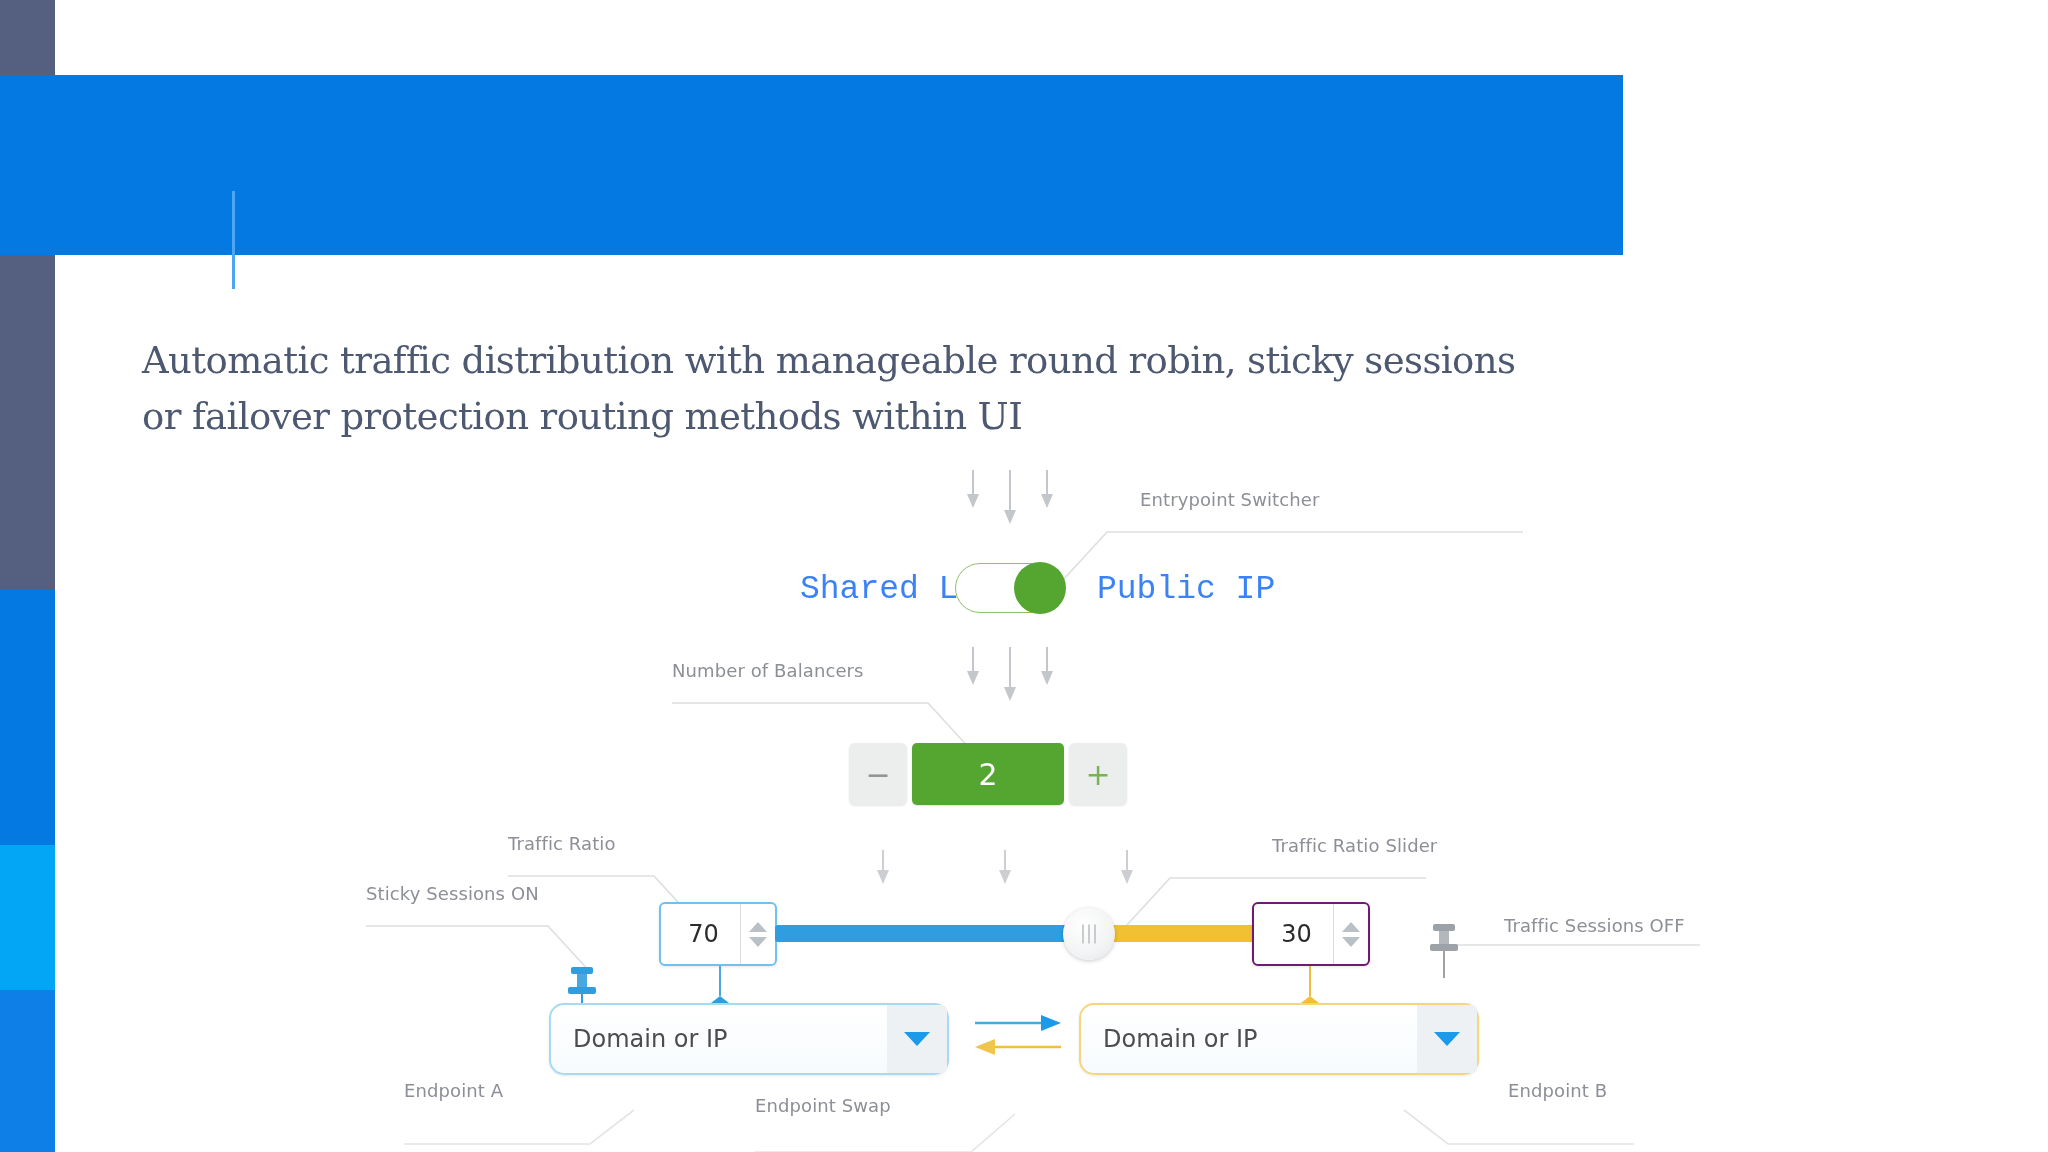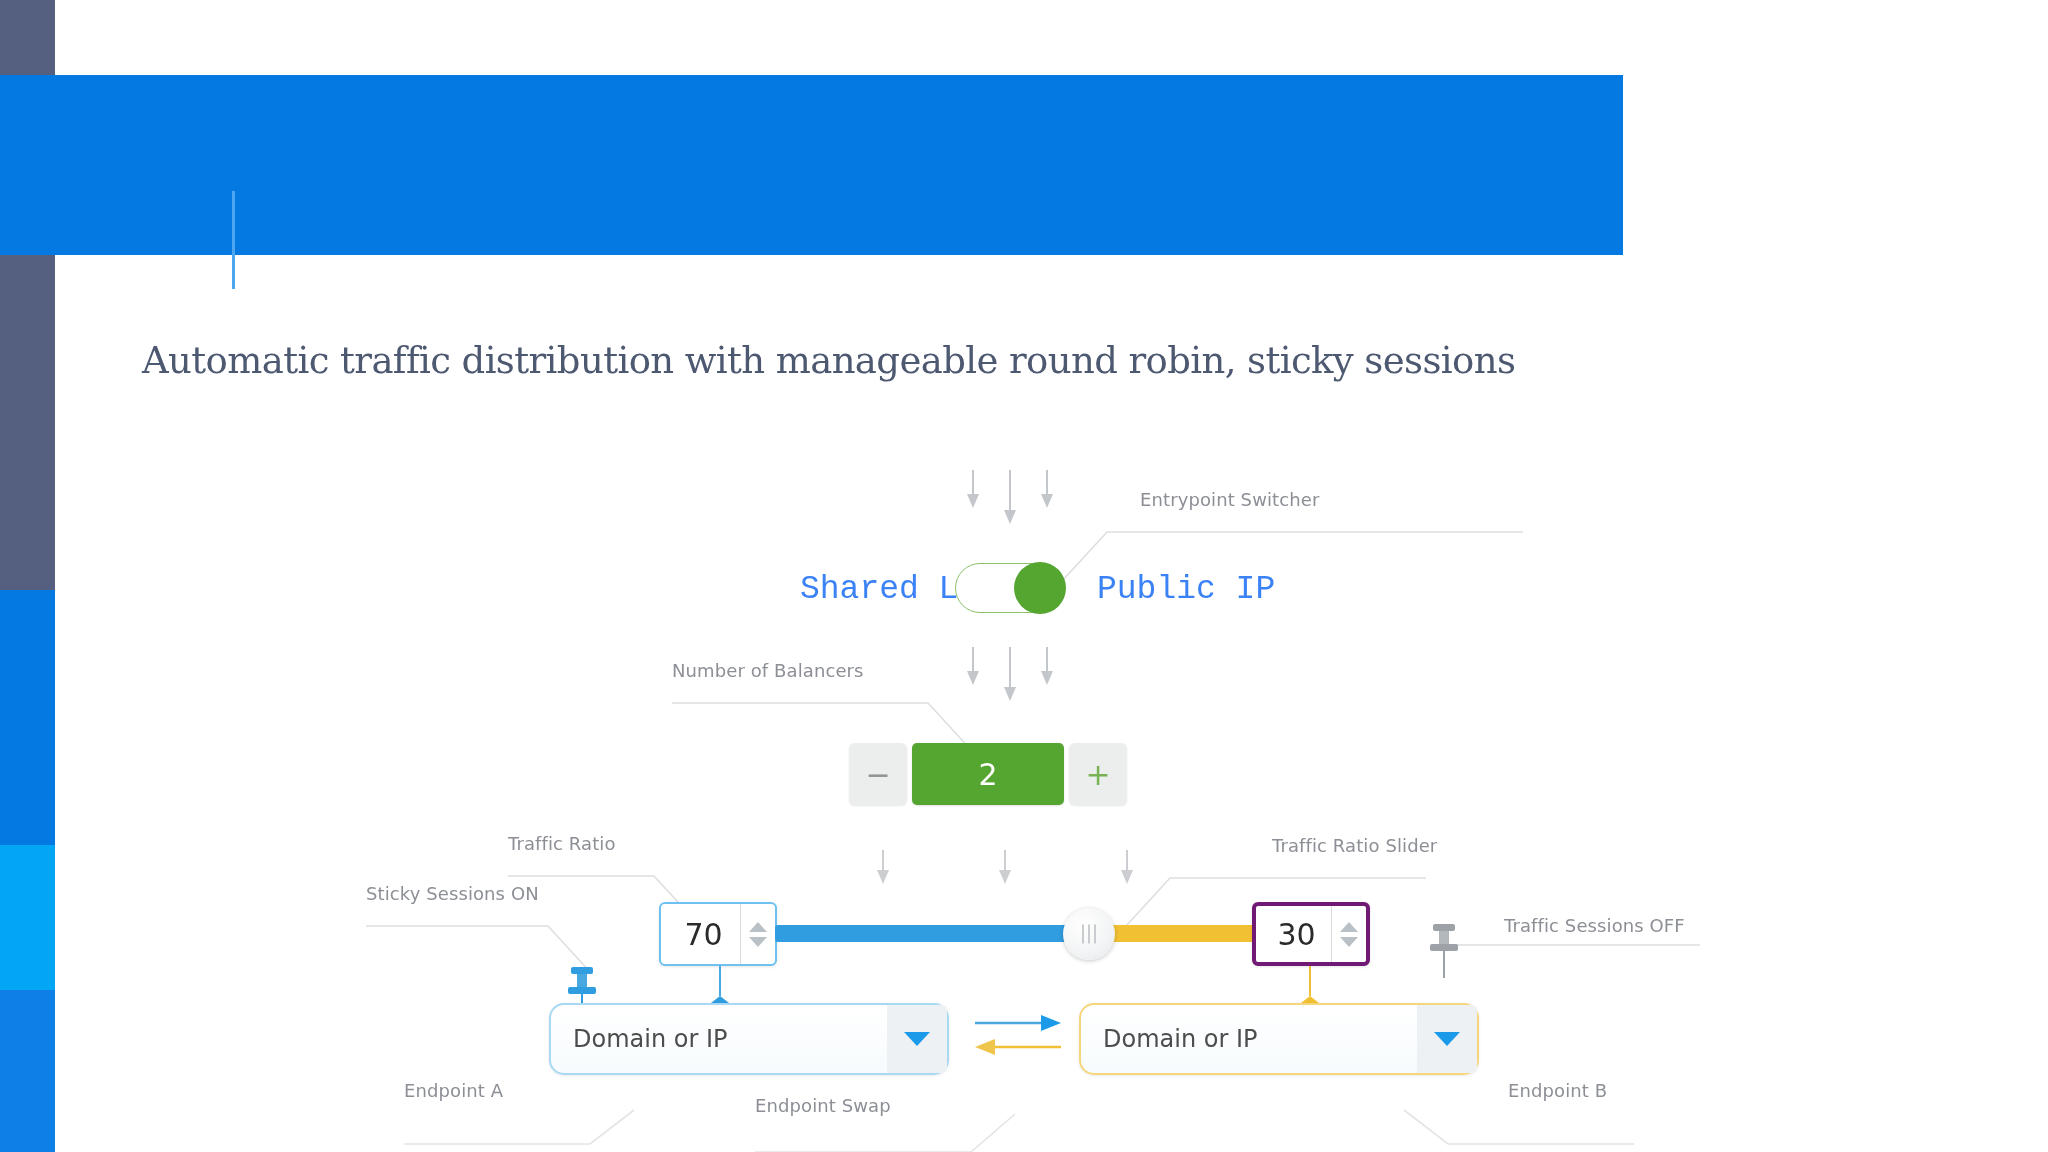--- a/index.html
+++ b/index.html
@@ -126,24 +126,24 @@
   .spin {
     position: absolute;
     width: 118px; height: 64px;
     background: #ffffff;
     border-radius: 6px;
     box-sizing: border-box;
     display: flex; align-items: center;
     box-shadow: 0 1px 3px rgba(0,0,0,.10);
   }
   .spin.blue   { left: 659px; top: 902px; border: 2px solid #6ec1f0; }
-  .spin.yellow { left: 1252px; top: 902px; border: 4px solid #701a75; }
+  .spin.yellow { left: 1252px; top: 902px; border: 2px solid #701a75; }
   .spin-num {
     flex: 1; text-align: center;
-    font-size: 30px; color: #2b2b2b;
+    font-size: 24px; color: #2b2b2b;
     font-family: "DejaVu Sans", sans-serif;
     padding-left: 6px;
   }
   .spin-arrows {
     width: 34px; height: 100%;
     border-left: 1px solid #dcdcdc;
     display: flex; flex-direction: column;
     align-items: center; justify-content: center;
     gap: 5px;
   }
@@ -230,20 +230,21 @@
   <div class="rail rail-4"></div>
   <div class="rail rail-5"></div>
   <div class="rail rail-6"></div>
 
   <div class="header-band">
     <div class="header-rule"></div>
   </div>
 
   <div class="subtitle">
     <span class="ln">Automatic traffic distribution with manageable round robin, sticky sessions</span>
+    <span class="ln">or failover protection routing methods within UI</span>
   </div>
 
   <div class="arrow-row" style="left:965px; top:468px;">
     <svg width="90" height="60" viewBox="0 0 90 60">
       <g stroke="#c3c6cb" stroke-width="2" fill="none">
         <path d="M8 2 L8 32"></path>
           <path d="M45 2 L45 48"></path>
           <path d="M82 2 L82 32"></path>
       </g>
       <g fill="#c3c6cb">

